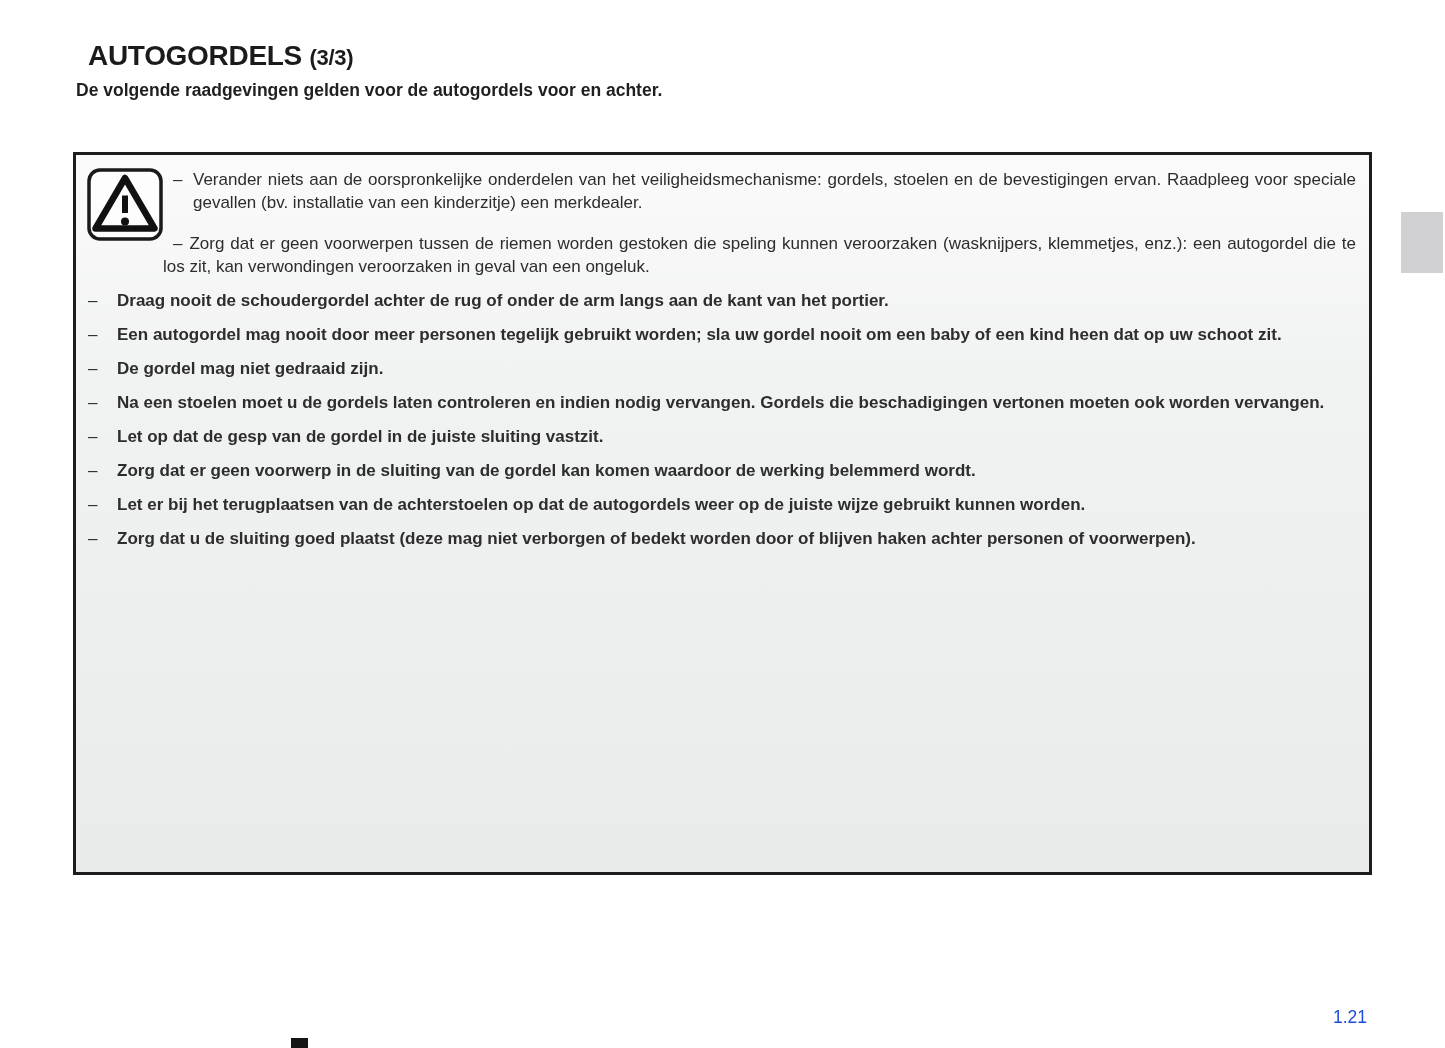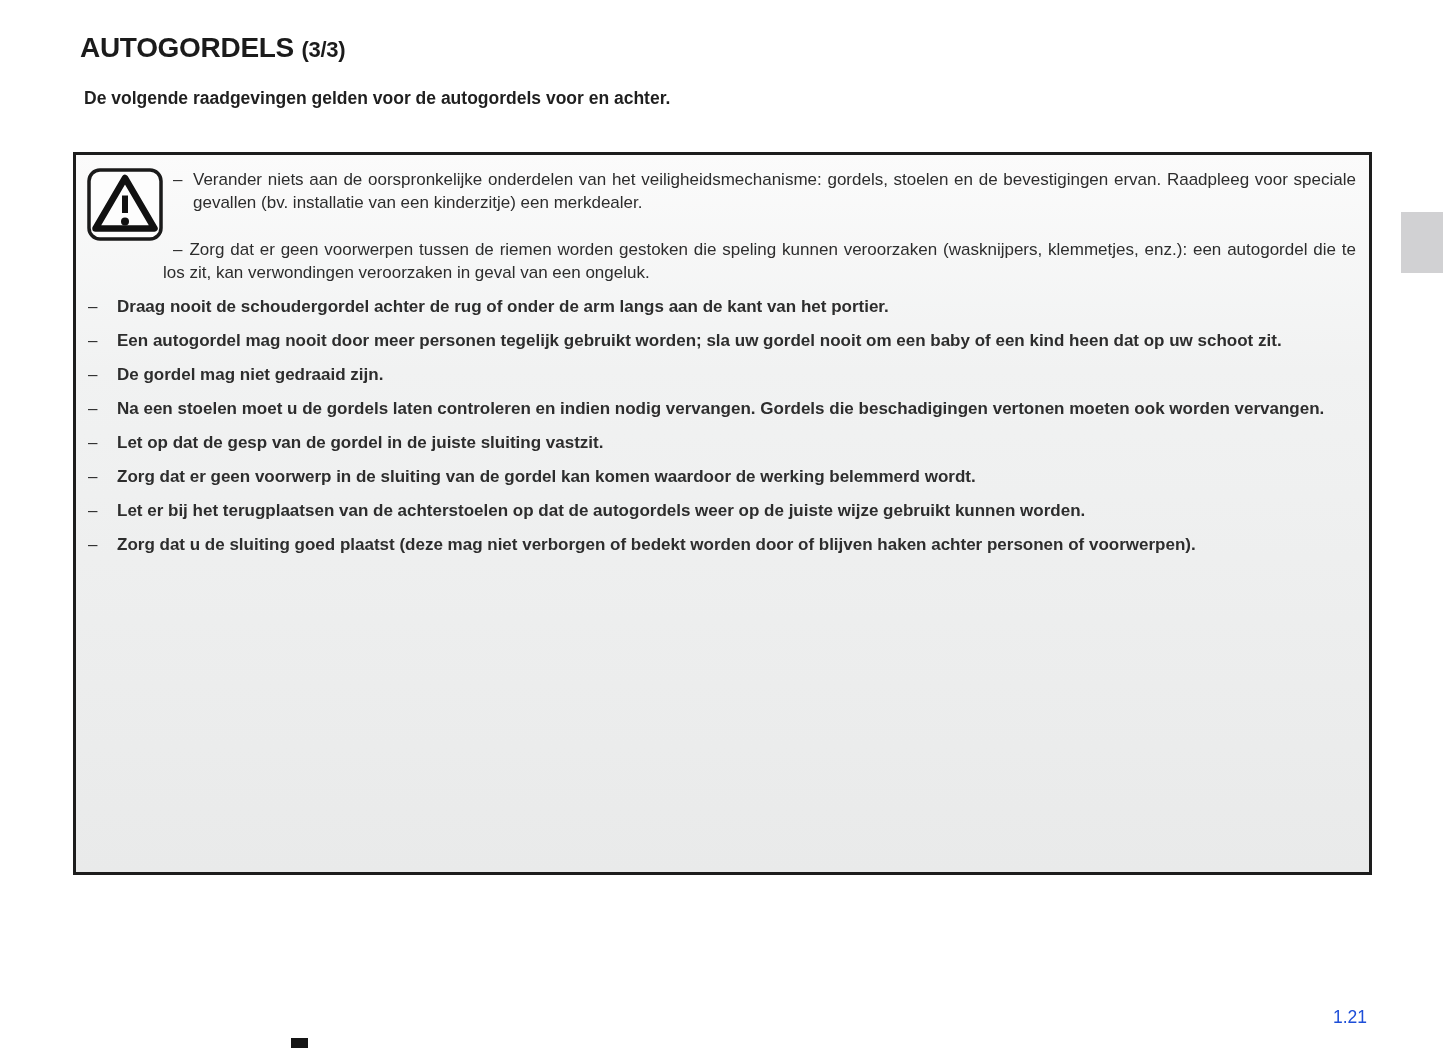--- a/index.html
+++ b/index.html
@@ -11,33 +11,33 @@
     font-family: "Liberation Sans", sans-serif;
     color: #2d2d2d;
     overflow: hidden;
   }
 
   
   .title {
     position: absolute;
     left: 72px;
     top: 24px;
-    margin: 8px;
+    margin: 16px;
     font-size: 28px;
     font-weight: bold;
     color: #1b1b1b;
     letter-spacing: -0.3px;
     white-space: nowrap;
   }
   .title .suffix { font-size: 22px; }
   .subtitle {
     position: absolute;
     left: 72px;
     top: 76px;
-    margin: 12px;
+    margin: 4px;
     font-size: 17.5px;
     font-weight: bold;
     color: #1f1f1f;
     white-space: nowrap;
   }
 
   
   .warning-box {
     position: absolute;
     left: 73px;
@@ -65,21 +65,21 @@
 
   .bullet { display: flex; margin-bottom: 11px; }
   .bullet .dash { flex: 0 0 29px; }
   .bullet .btext { flex: 1; text-align: justify; font-weight: bold; }
 
   .bullet-hang { display: flex; margin-left: 10px; }
   .bullet-hang .dash { flex: 0 0 20px; }
   .bullet-hang .btext { flex: 1; text-align: justify; }
 
   .bullet-block {
-    margin: 24px 0 0 0;
+    margin: 18px 0 0 0;
     text-indent: 10px;
     text-align: justify;
   }
   .dash-inline { margin-right: 7px; }
 
   
   .page-number {
     position: absolute;
     top: 1007px;
     right: 78px;

